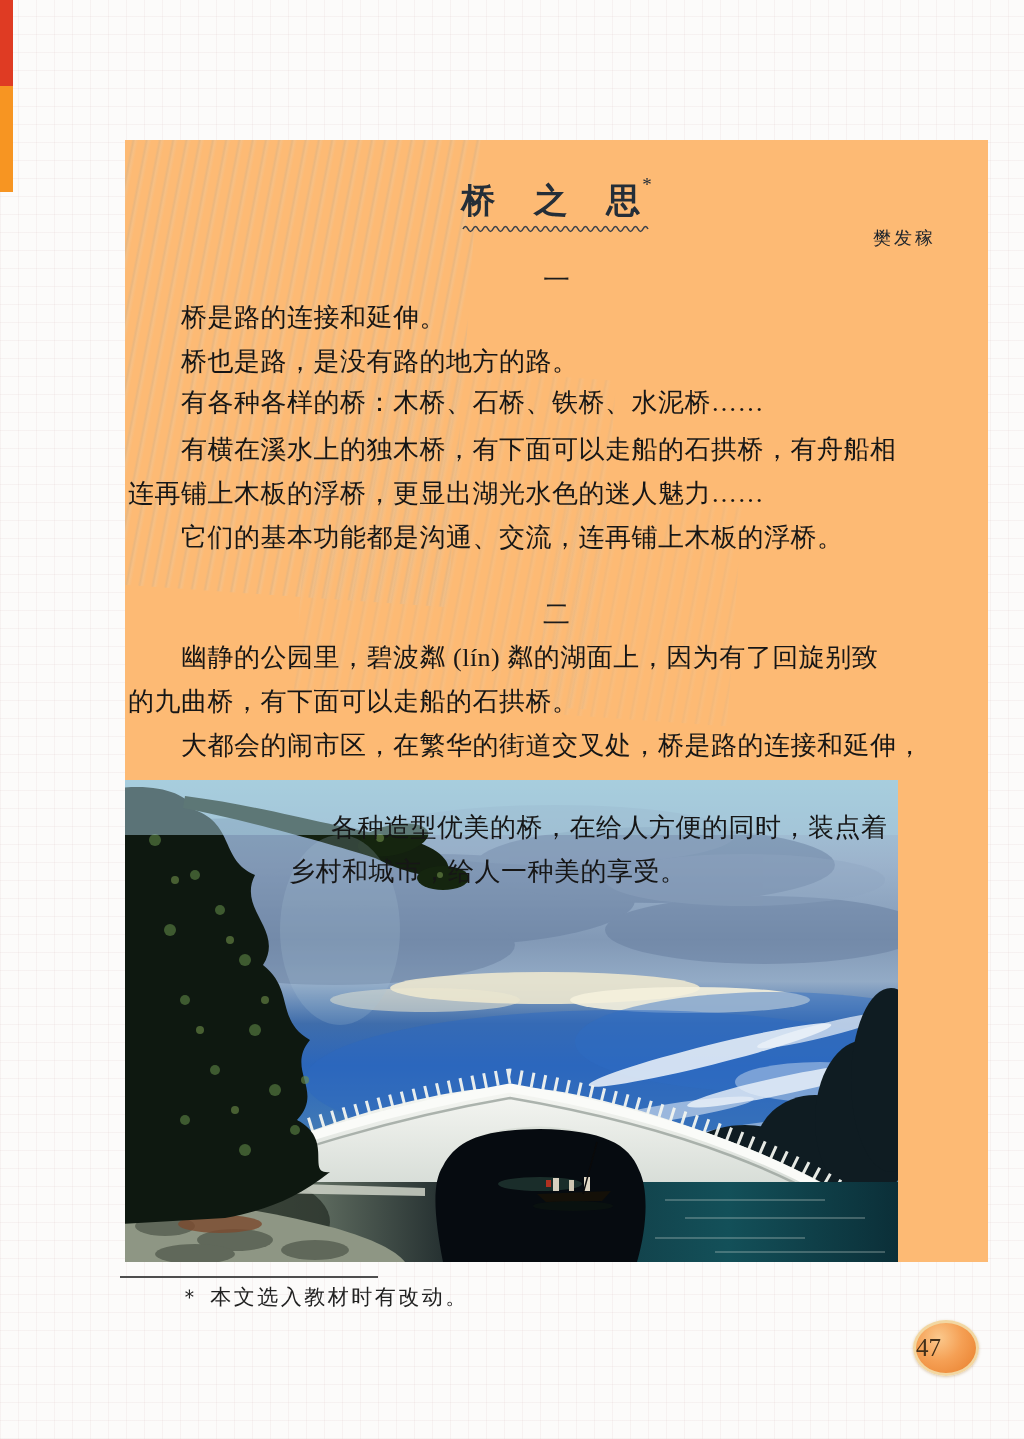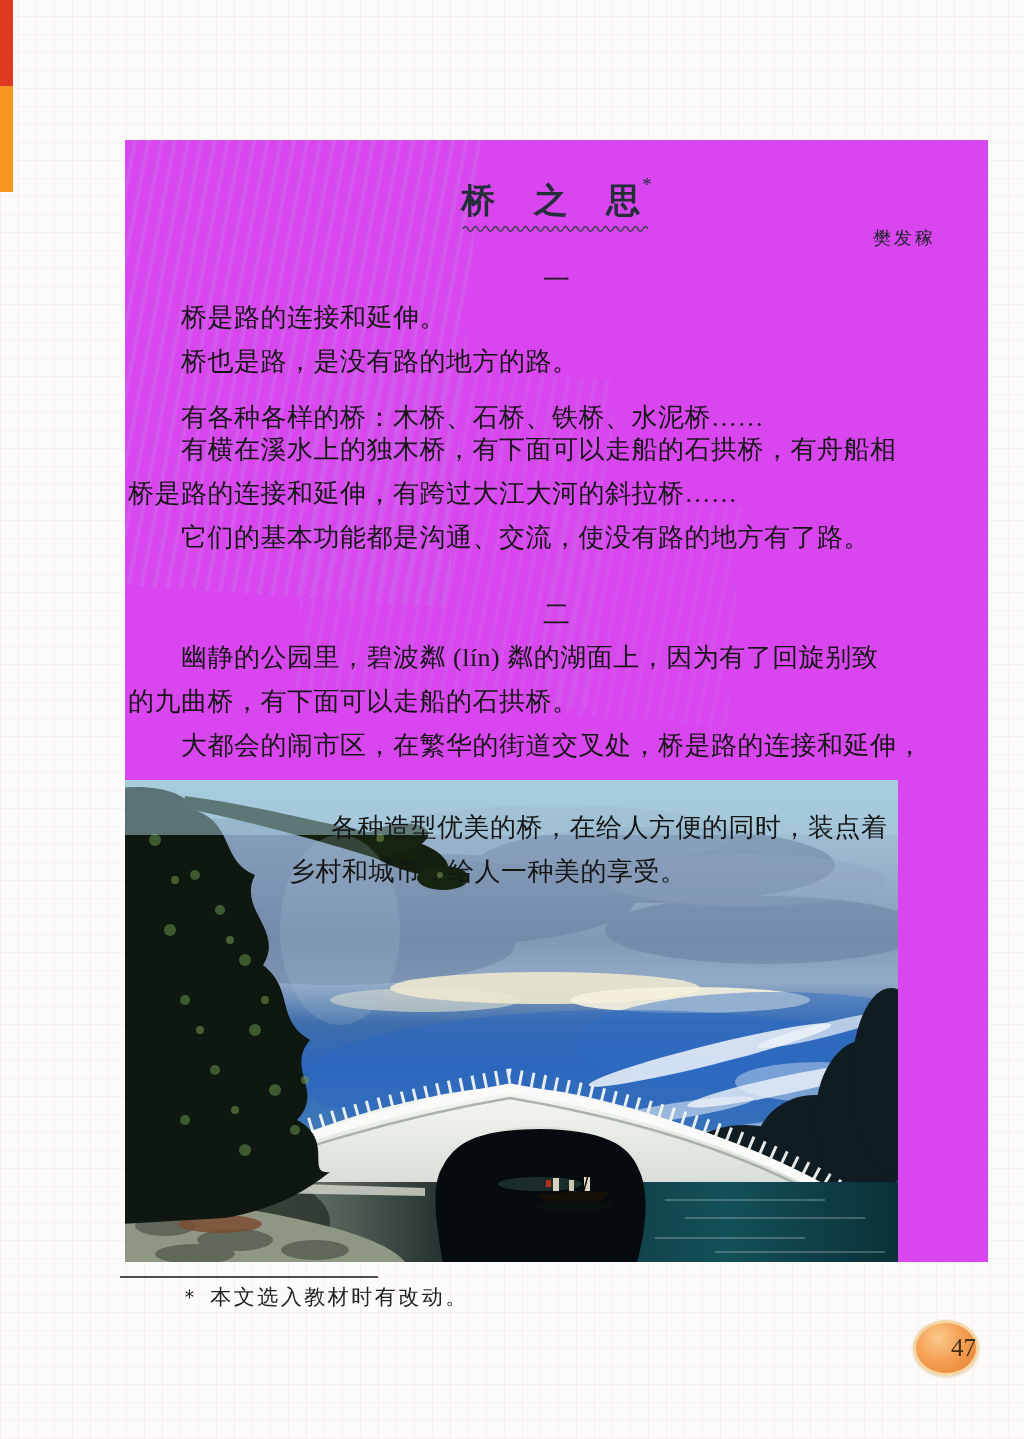--- a/index.html
+++ b/index.html
@@ -12,21 +12,21 @@
       repeating-linear-gradient(90deg, rgba(225,205,205,0.20) 0 1px, transparent 1px 18px);
     font-family:"Liberation Serif","DejaVu Serif",serif;
     overflow:hidden;
   }
   .edge-tab{position:absolute;left:0;width:13px;}
   .edge-tab.red{top:0;height:86px;background:#df3b23;}
   .edge-tab.orange{top:86px;height:106px;background:#f79522;}
 
   .page{
     position:absolute;left:125px;top:140px;width:863px;height:1122px;
-    background:#d946ef;overflow:hidden;
+    background:#fdba74;overflow:hidden;
   }
   .wm{position:absolute;pointer-events:none;z-index:1;
     background:repeating-linear-gradient(97deg,
       rgba(126,164,188,0) 0px, rgba(126,164,188,0.28) 2px,
       rgba(203,228,240,0.25) 4px, rgba(167,206,222,0) 7px, rgba(167,206,222,0) 13px);
     transform:rotate(4deg);}
   .wm1{left:-30px;top:-25px;width:370px;height:480px;opacity:.55;}
   .wm2{left:180px;top:230px;width:300px;height:330px;opacity:.35;}
   .wm3{left:420px;top:360px;width:190px;height:220px;opacity:.28;}
 
@@ -38,37 +38,37 @@
   .author{position:absolute;top:86px;right:52px;font-size:18px;color:#20262c;
     letter-spacing:3px;z-index:2;}
   .sec-head{position:absolute;left:0;width:100%;text-align:center;font-size:27px;
     color:#1c1c1c;z-index:2;}
   .sec-head.s1{top:122px;}
   .sec-head.s2{top:456px;}
 
   .line{position:absolute;left:3px;width:768px;font-size:26px;letter-spacing:.5px;
     color:#161616;white-space:nowrap;z-index:2;}
   .line.ind{padding-left:53px;}
-  .ln-s1-0{top:160px;} .ln-s1-1{top:204px;} .ln-s1-2{top:260px;}
+  .ln-s1-0{top:160px;} .ln-s1-1{top:204px;} .ln-s1-2{top:245px;}
   .ln-s1-3{top:292px;} .ln-s1-4{top:336px;} .ln-s1-5{top:380px;}
   .ln-s2-0{top:500px;} .ln-s2-1{top:544px;} .ln-s2-2{top:588px;} .ln-s2-3{top:632px;}
   .ln-s2-4{top:670px;left:206px;width:auto;z-index:3;}
   .ln-s2-5{top:714px;left:164px;width:auto;z-index:3;}
 
   .photo{position:absolute;left:0;top:640px;width:773px;height:482px;z-index:1;}
 
   .foot-divider{position:absolute;left:120px;top:1276px;width:258px;height:2px;
     background:#4e4e4e;}
   .footnote{position:absolute;left:131px;top:1283px;font-size:21px;color:#222;
     letter-spacing:2.5px;margin-left:48px;}
 
   .badge{position:absolute;left:913px;top:1320px;width:60px;height:50px;
     border-radius:50%;border:3px solid #f2d7a2;
     background:radial-gradient(circle at 38% 30%, #fbc98d 0%, #f5a055 45%, #e87e2b 100%);
-    display:flex;align-items:center;justify-content:flex-end;
+    display:flex;align-items:center;justify-content:flex-start;
     box-shadow:0 1px 3px rgba(160,110,40,.35);}
   .badge span{font-size:25px;color:#43301a;}
 </style>
 </head>
 <body>
 
 <div class="edge-tab red"></div>
 <div class="edge-tab orange"></div>
 
 <div class="page">
@@ -85,22 +85,22 @@
   </svg>
 
   <div class="author">樊发稼</div>
 
   <div class="sec-head s1">一</div>
 
   <div class="line ind ln-s1-1">桥也是路，是没有路的地方的路。</div>
   <div class="line ind ln-s1-0">桥是路的连接和延伸。</div>
   <div class="line ind ln-s1-2">有各种各样的桥：木桥、石桥、铁桥、水泥桥……</div>
   <div class="line ind ln-s1-3">有横在溪水上的独木桥，有下面可以走船的石拱桥，有舟船相</div>
-  <div class="line ln-s1-4">桥是路的连接和延伸，有跨过大江大河的斜拉桥……</div>
-  <div class="line ind ln-s1-5">它们的基本功能都是沟通、交流，使没有路的地方有了路。</div>
+  <div class="line ln-s1-4">连再铺上木板的浮桥，更显出湖光水色的迷人魅力……</div>
+  <div class="line ind ln-s1-5">它们的基本功能都是沟通、交流，连再铺上木板的浮桥。</div>
 
   <div class="sec-head s2">二</div>
 
   <div class="line ind ln-s2-0">幽静的公园里，碧波粼 (lín) 粼的湖面上，因为有了回旋别致</div>
   <div class="line ln-s2-1">的九曲桥，有下面可以走船的石拱桥。</div>
   <div class="line ind ln-s2-2">大都会的闹市区，在繁华的街道交叉处，桥是路的连接和延伸，</div>
   <div class="line ln-s2-4">各种造型优美的桥，在给人方便的同时，装点着</div>
   <div class="line ln-s2-5">乡村和城市，给人一种美的享受。</div>
 
   <svg class="photo" viewBox="0 0 773 482" preserveAspectRatio="none">

